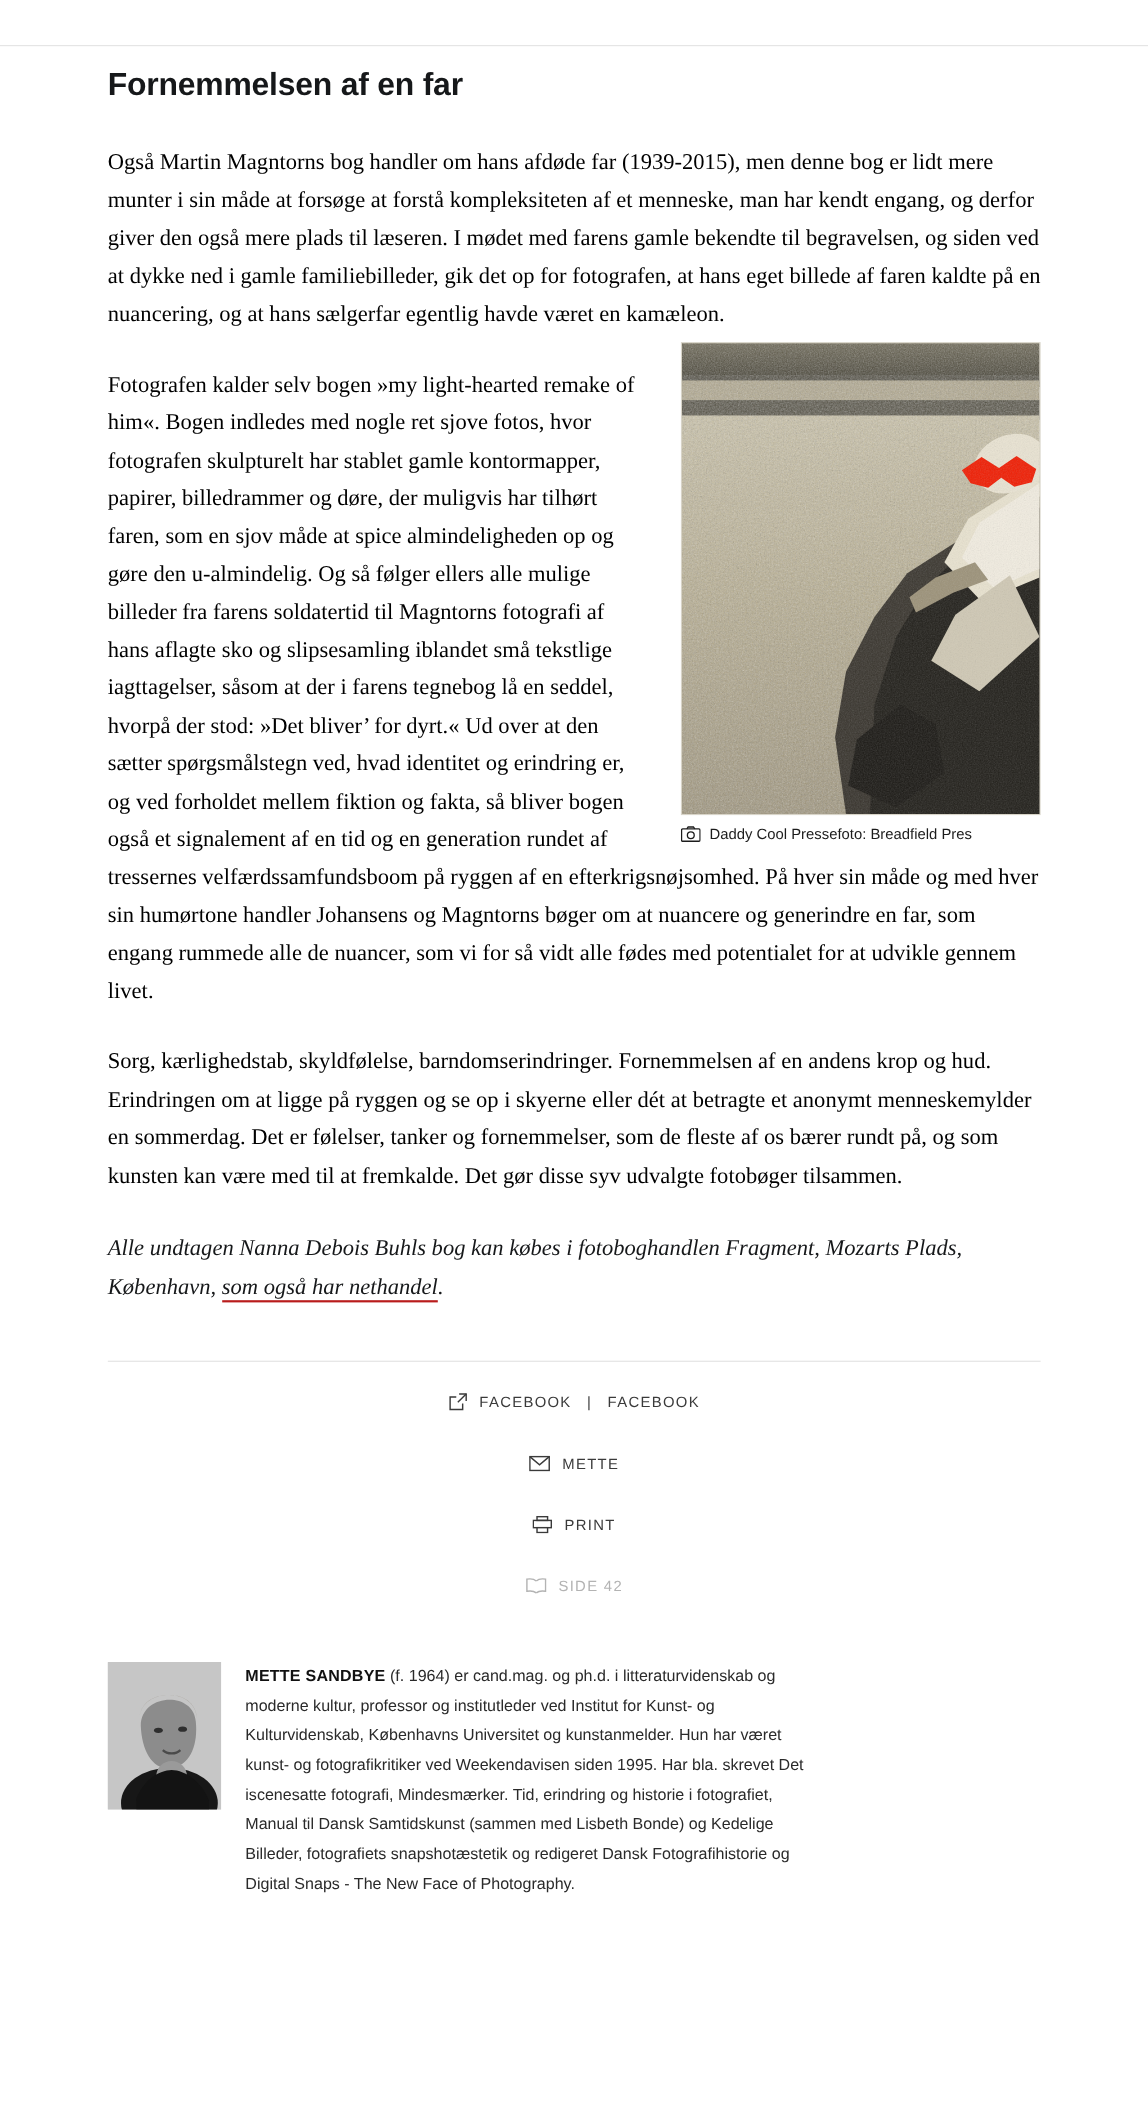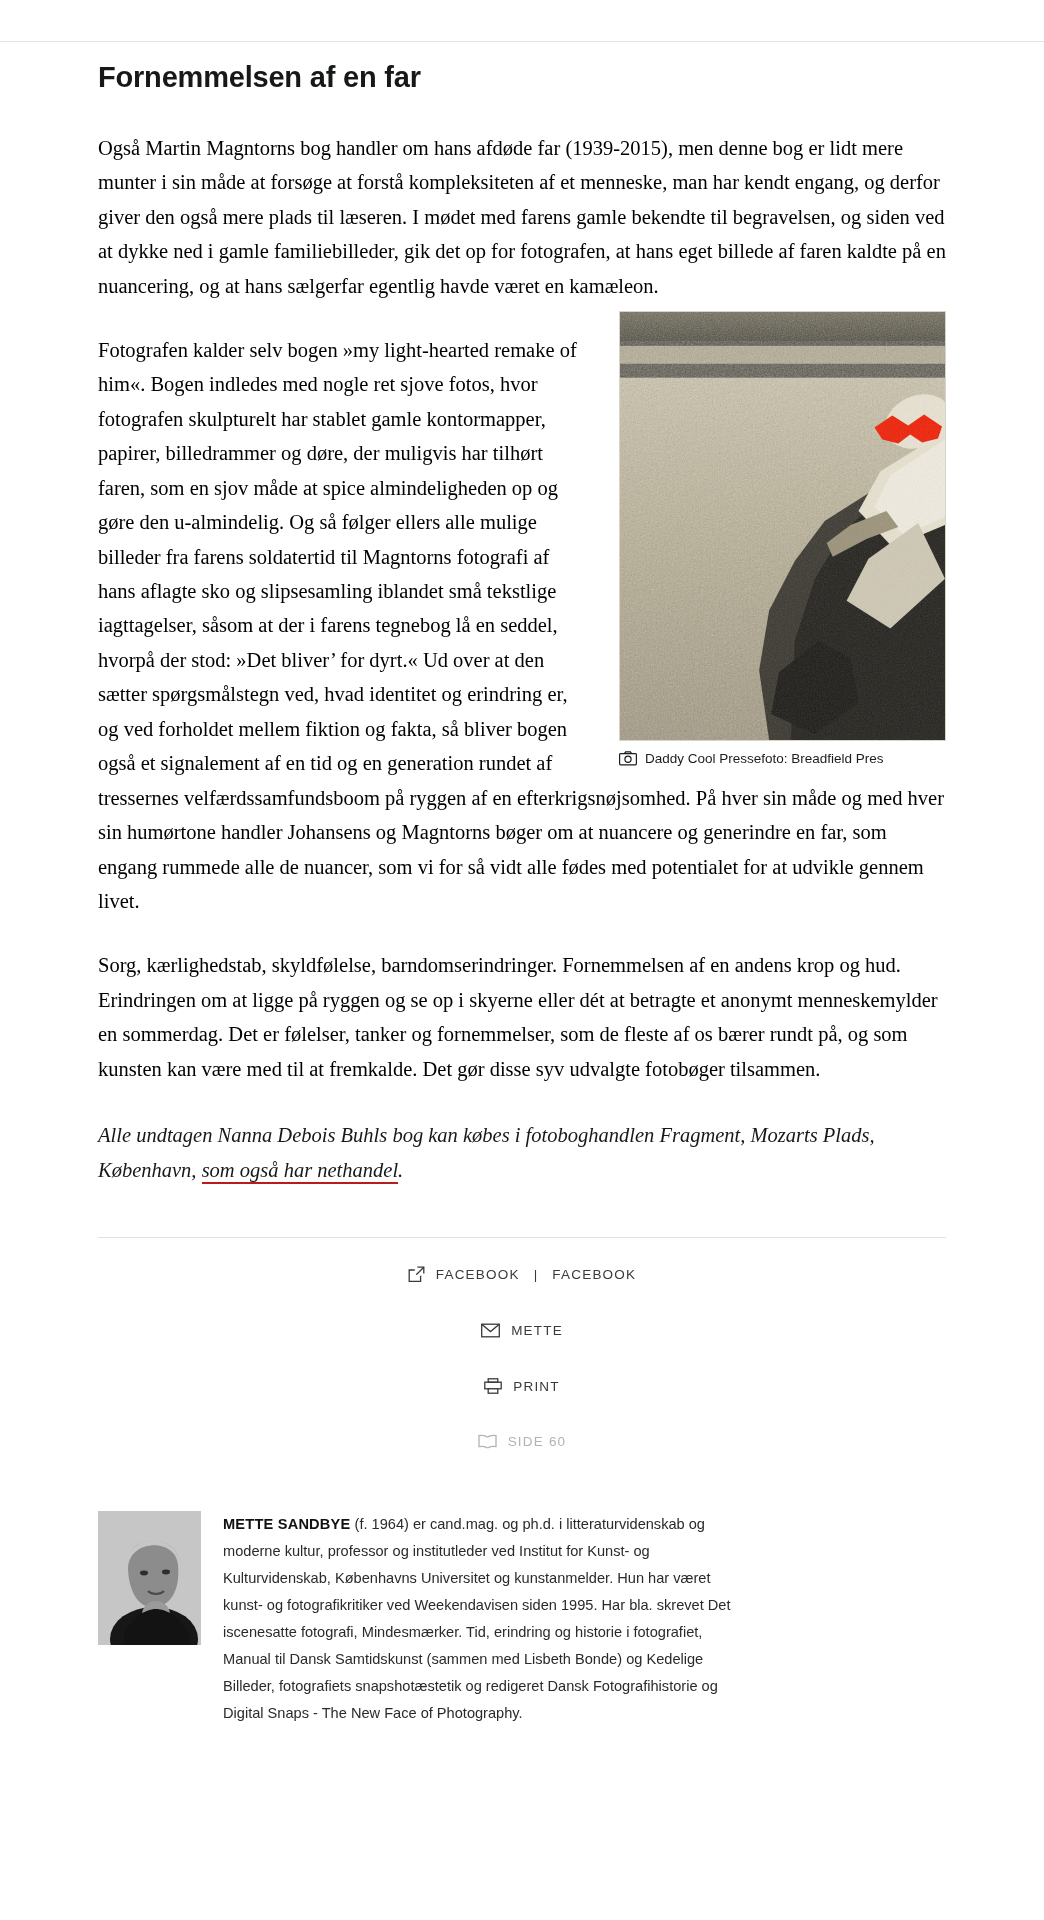--- a/index.html
+++ b/index.html
@@ -278,21 +278,21 @@
         <span class="lbl">PRINT</span>
       </div>
 
       <div class="share-item muted">
         <span class="share-ico">
           <svg width="19" height="15" viewBox="0 0 19 15" fill="none" stroke="#b3b3b3" stroke-width="1.3">
             <path d="M9.5 3.2 C7.4 1.3 4 1.1 1 1.6 V12.6 C4 12.1 7.4 12.3 9.5 14.1"></path>
             <path d="M9.5 3.2 C11.6 1.3 15 1.1 18 1.6 V12.6 C15 12.1 11.6 12.3 9.5 14.1"></path>
           </svg>
         </span>
-        <span class="lbl">SIDE 60</span>
+        <span class="lbl">SIDE 42</span>
       </div>
 
     </div>
 
     <div class="author-block">
       <div class="author-photo">
         <svg width="103" height="134" viewBox="0 0 103 134" role="img">
           <rect x="0" y="0" width="103" height="134" fill="#c6c6c6"></rect>
           <ellipse cx="56" cy="128" rx="44" ry="32" fill="#171717"></ellipse>
           <path d="M30 58 C30 28 78 26 80 54 C82 74 76 92 60 96 C42 100 31 82 30 58 Z" fill="#8c8c8c"></path>

